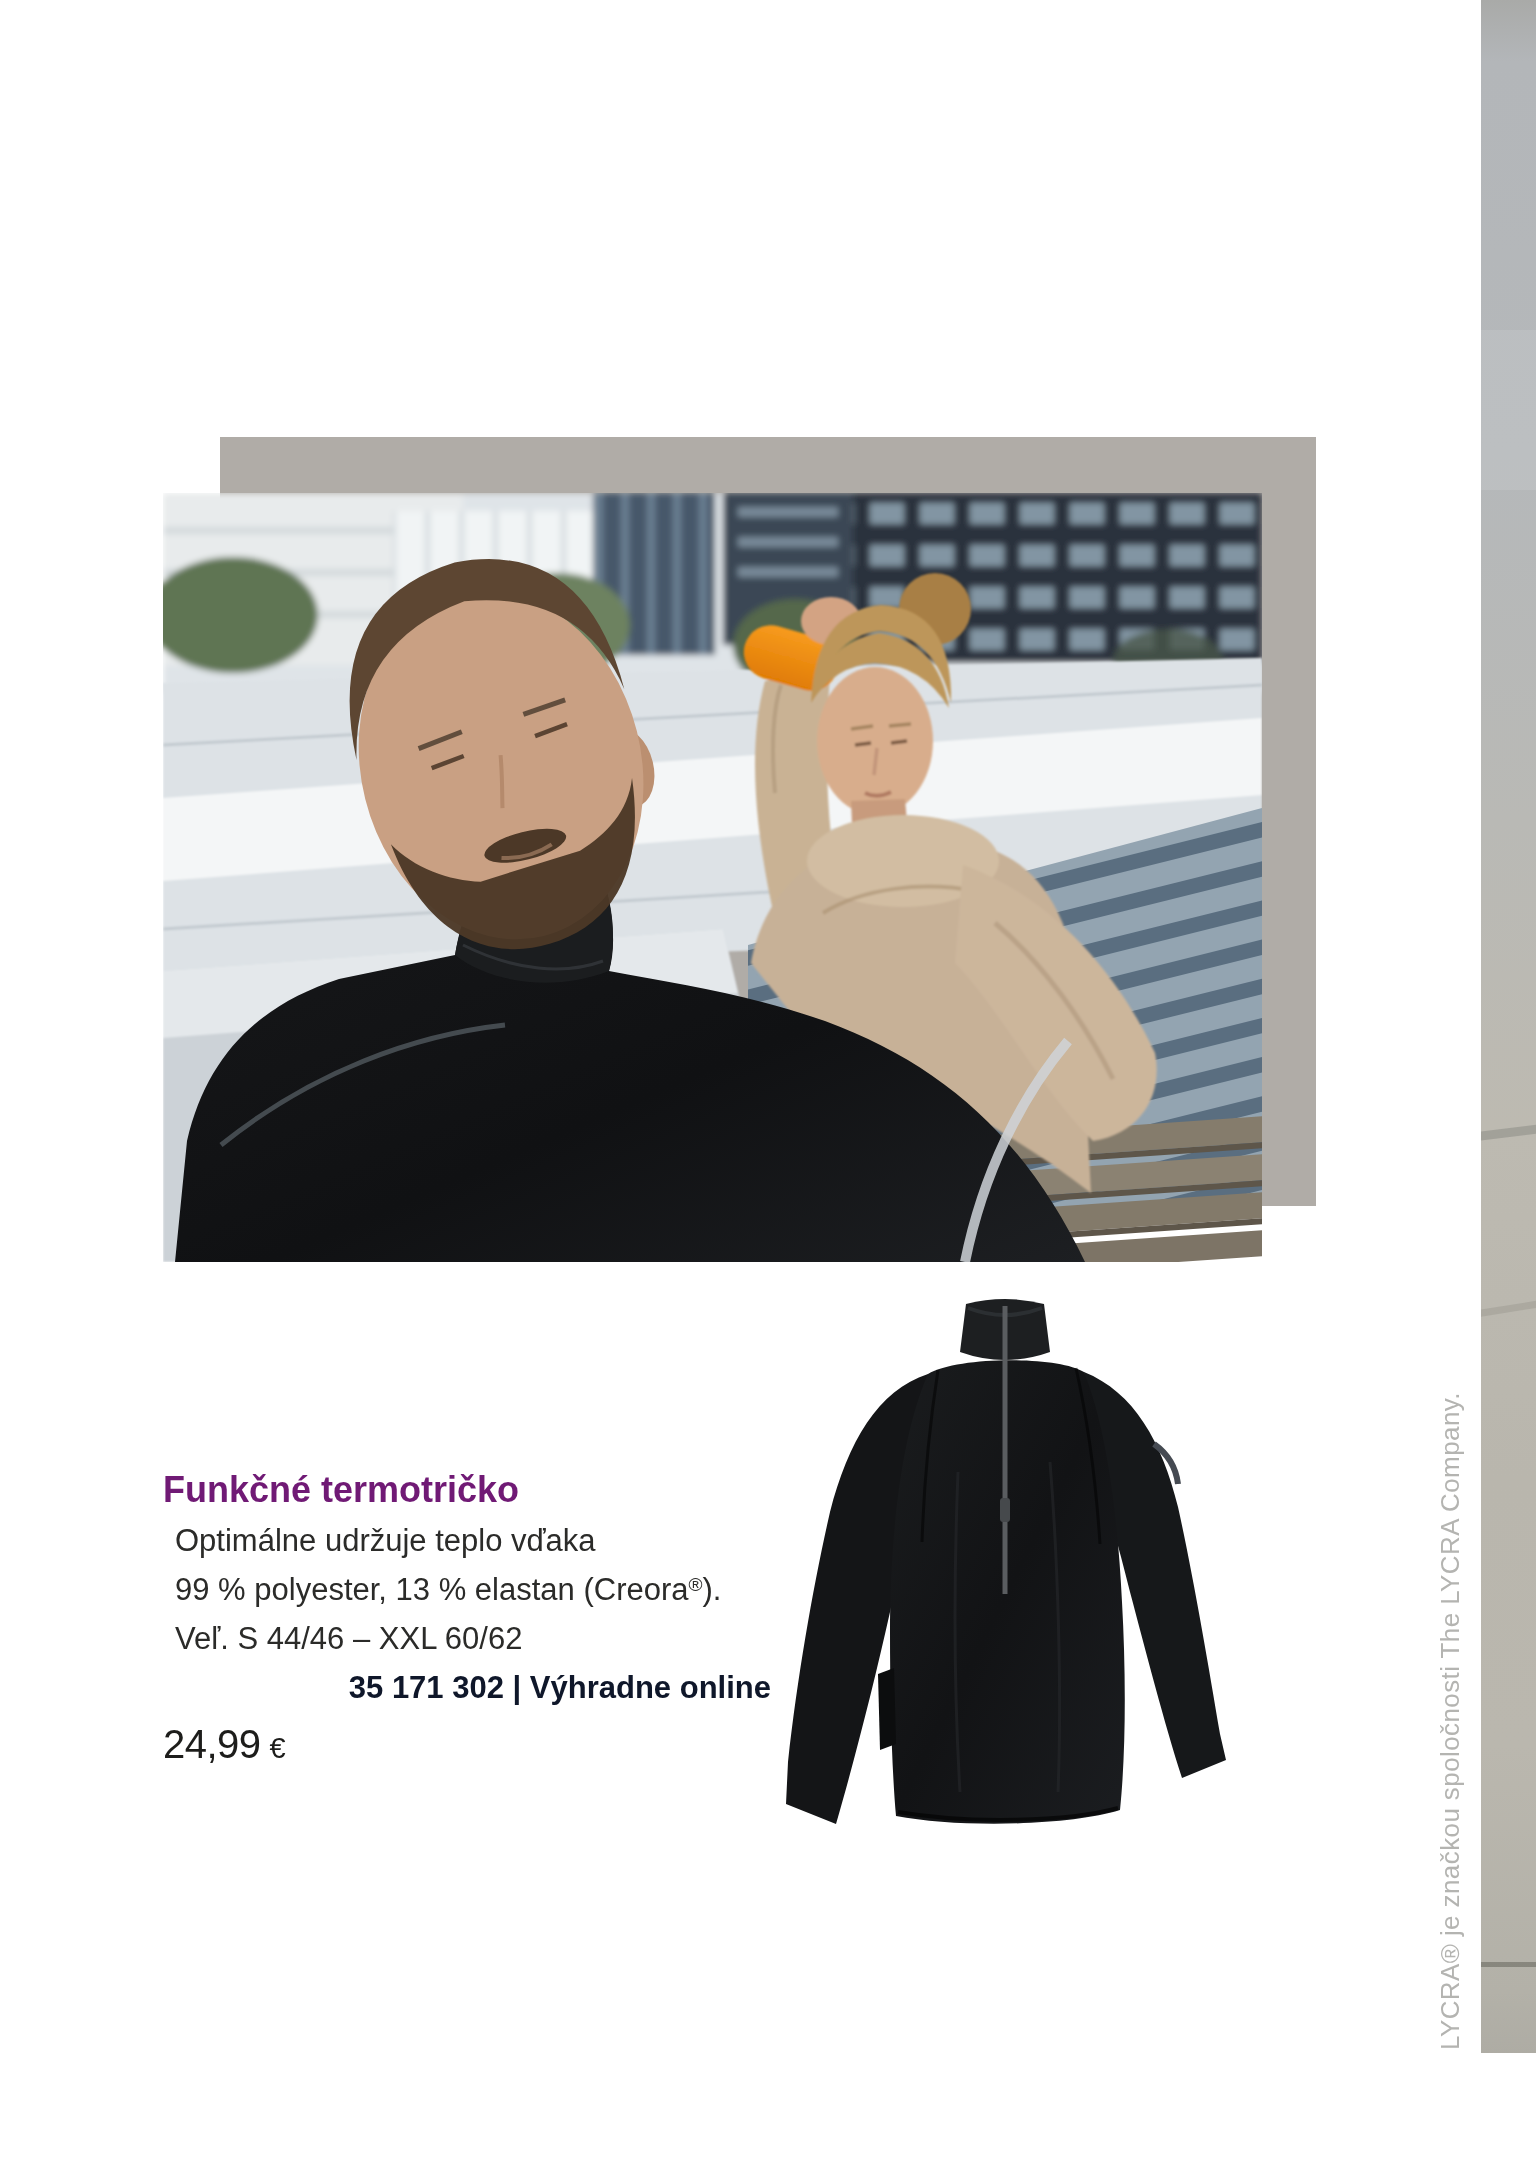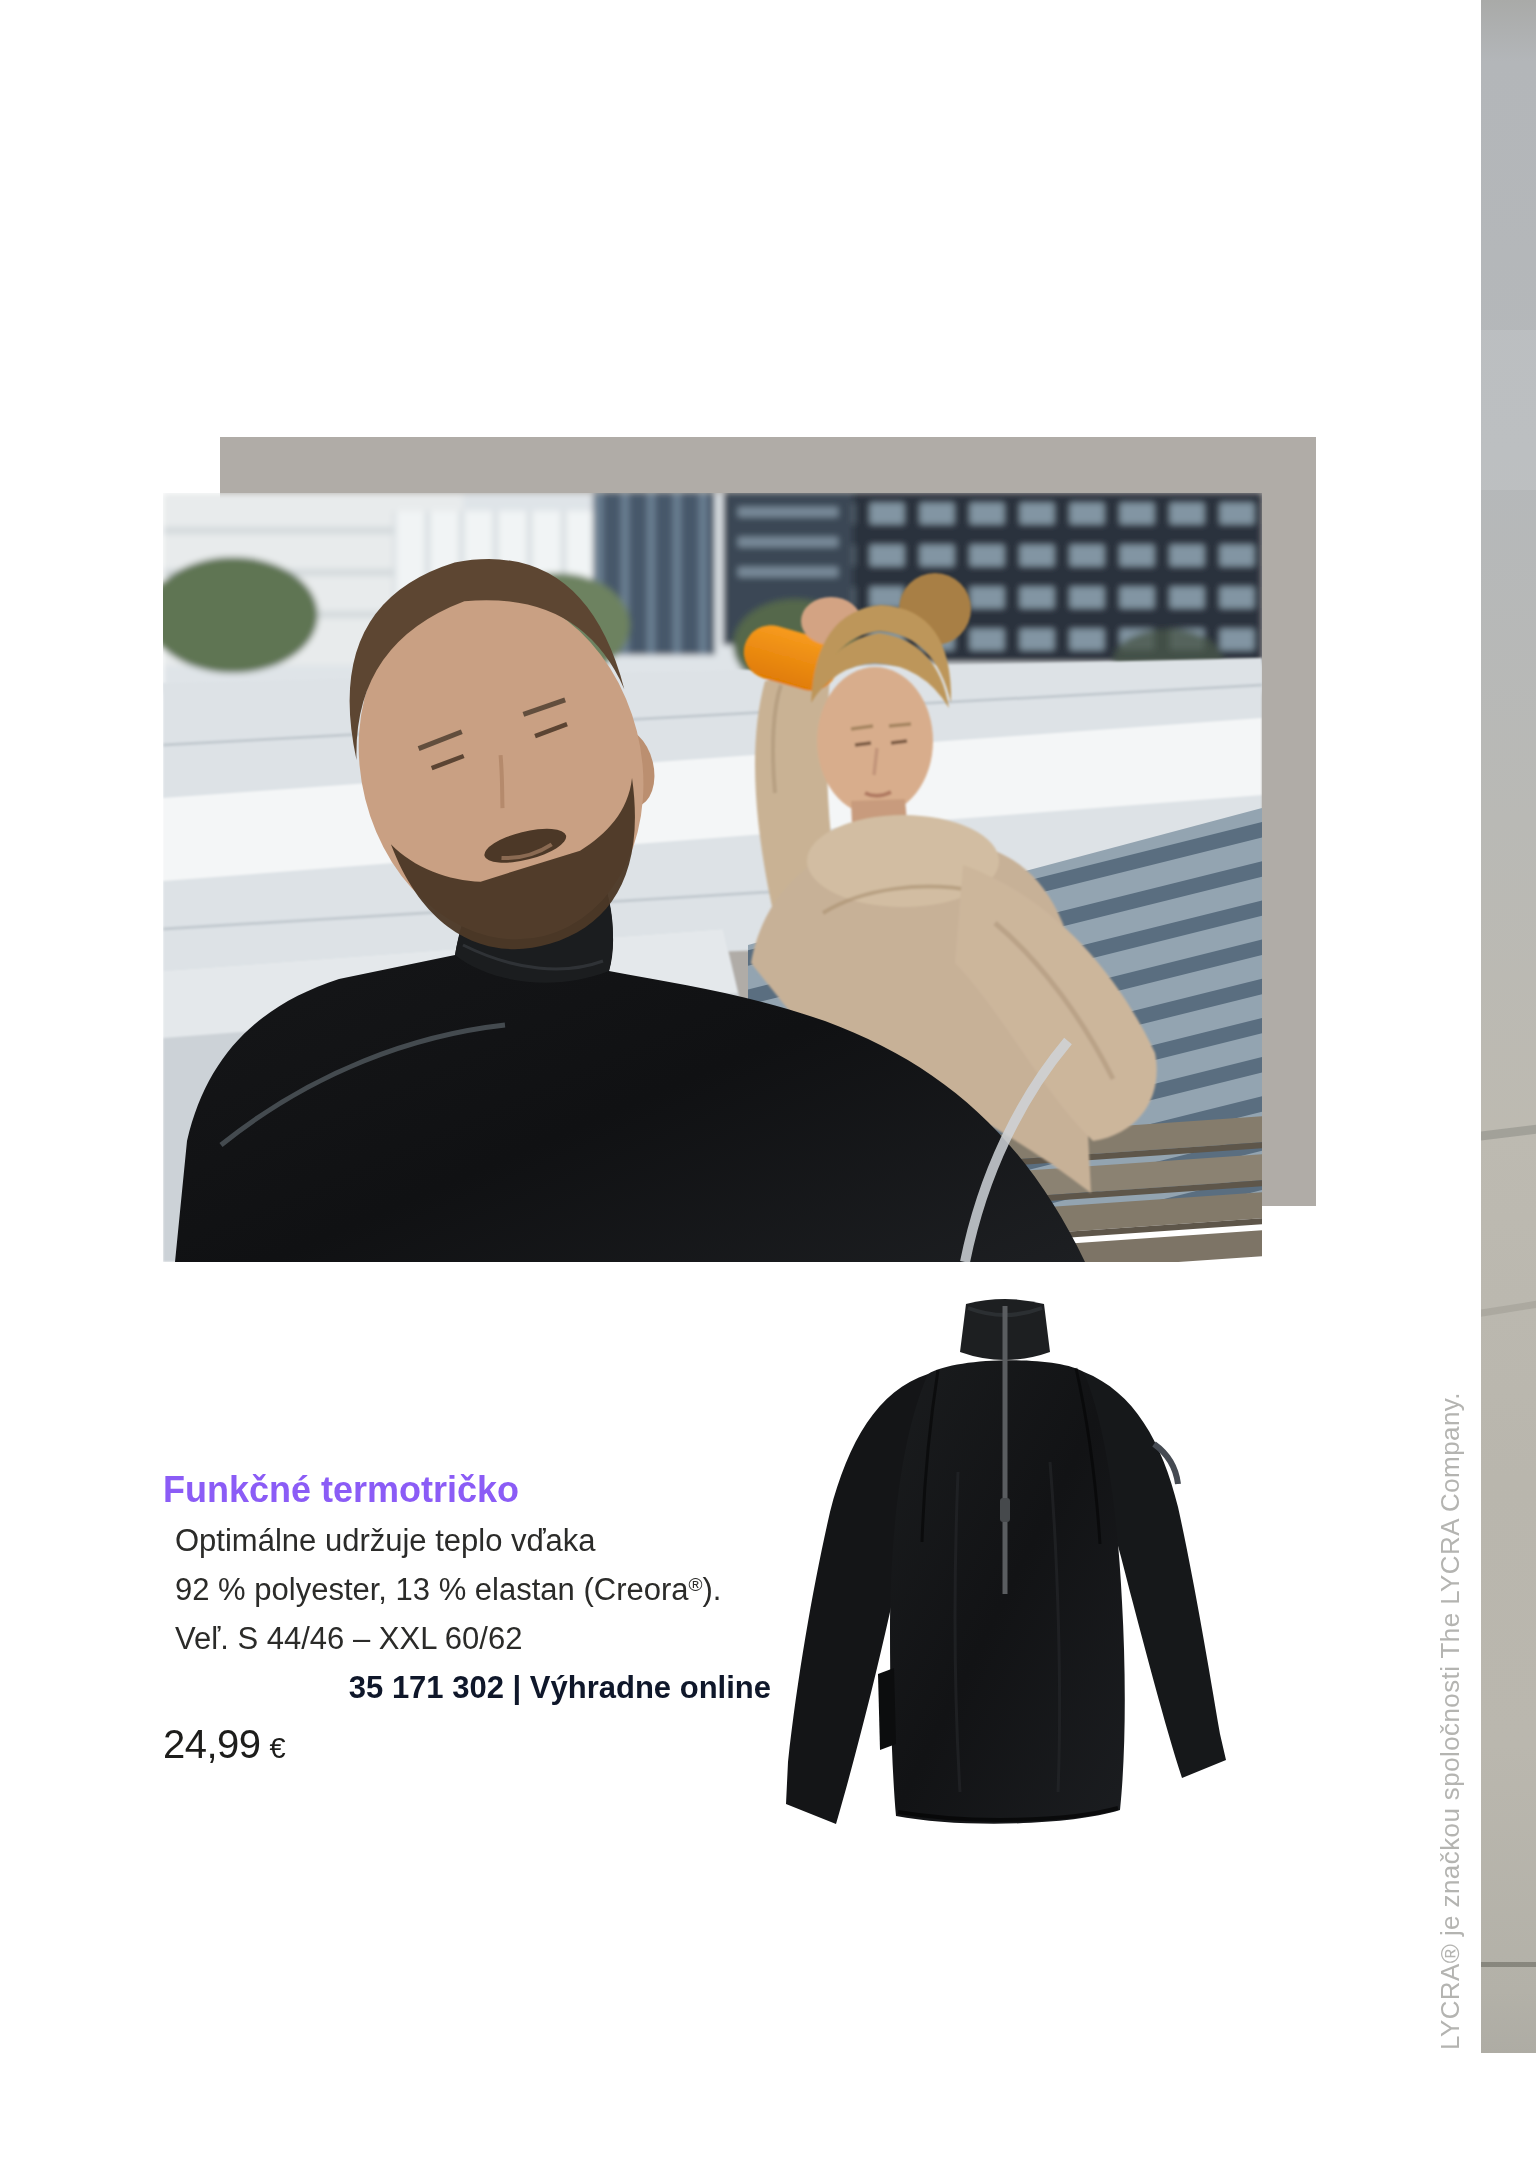--- a/index.html
+++ b/index.html
@@ -10,21 +10,21 @@
   
   .offset-rect{position:absolute;left:220px;top:437px;width:1096px;height:769px;background:#b0aca7;}
   
   .hero{position:absolute;left:163px;top:493px;width:1099px;height:769px;overflow:hidden;}
   .hero svg{display:block;width:100%;height:100%;}
   
   .product-shot{position:absolute;left:778px;top:1292px;width:454px;height:545px;}
   .product-shot svg{display:block;width:100%;height:100%;}
   
   .info{position:absolute;left:163px;top:1470px;width:620px;color:#2b2b29;}
-  .info h2{margin:0 0 4px 0;font-size:36px;line-height:40px;font-weight:bold;color:#8b5cf6;letter-spacing:0;}
+  .info h2{margin:0 0 4px 0;font-size:36px;line-height:40px;font-weight:bold;color:#701a75;letter-spacing:0;}
   .info p{margin:12px;font-size:31px;line-height:37px;font-weight:normal;}
   .info p sup{font-size:19px;line-height:0;vertical-align:9px;}
   .info p.order{font-weight:bold;color:#0f172a;text-align:right;}
   .price{margin-top:16px;color:#1d1d1b;}
   .price-value{font-size:40px;letter-spacing:-0.5px;}
   .price-currency{font-size:29px;margin-left:9px;}
   
   .vertical-note{
     position:absolute;left:1432px;top:2050px;width:676px;height:36px;
     transform:rotate(-90deg);transform-origin:0 0;
@@ -232,21 +232,21 @@
       <path d="M120,520 C190,532 290,530 340,516" stroke="#000000" stroke-width="4" fill="none" opacity="0.6"></path>
 
       <path d="M180,180 C176,280 176,400 182,500" stroke="#26282b" stroke-width="3" fill="none" opacity="0.6"></path>
       <path d="M272,170 C280,270 284,400 280,500" stroke="#26282b" stroke-width="3" fill="none" opacity="0.6"></path>
     </svg>
   </div>
 
   <div class="info">
     <h2>Funkčné termotričko</h2>
     <p>Optimálne udržuje teplo vďaka</p>
-    <p><span>92 % polyester, 13 % elastan (Creora</span><sup>®</sup><span>).</span></p>
+    <p><span>99 % polyester, 13 % elastan (Creora</span><sup>®</sup><span>).</span></p>
     <p>Veľ. S 44/46 – XXL 60/62</p>
     <p class="order">35 171 302 | Výhradne online</p>
     <div class="price">
       <span class="price-value">24,99</span><span class="price-currency">€</span>
     </div>
   </div>
 
   <div class="vertical-note">LYCRA® je značkou spoločnosti The LYCRA Company.</div>
 
   <div class="edge-strip">

